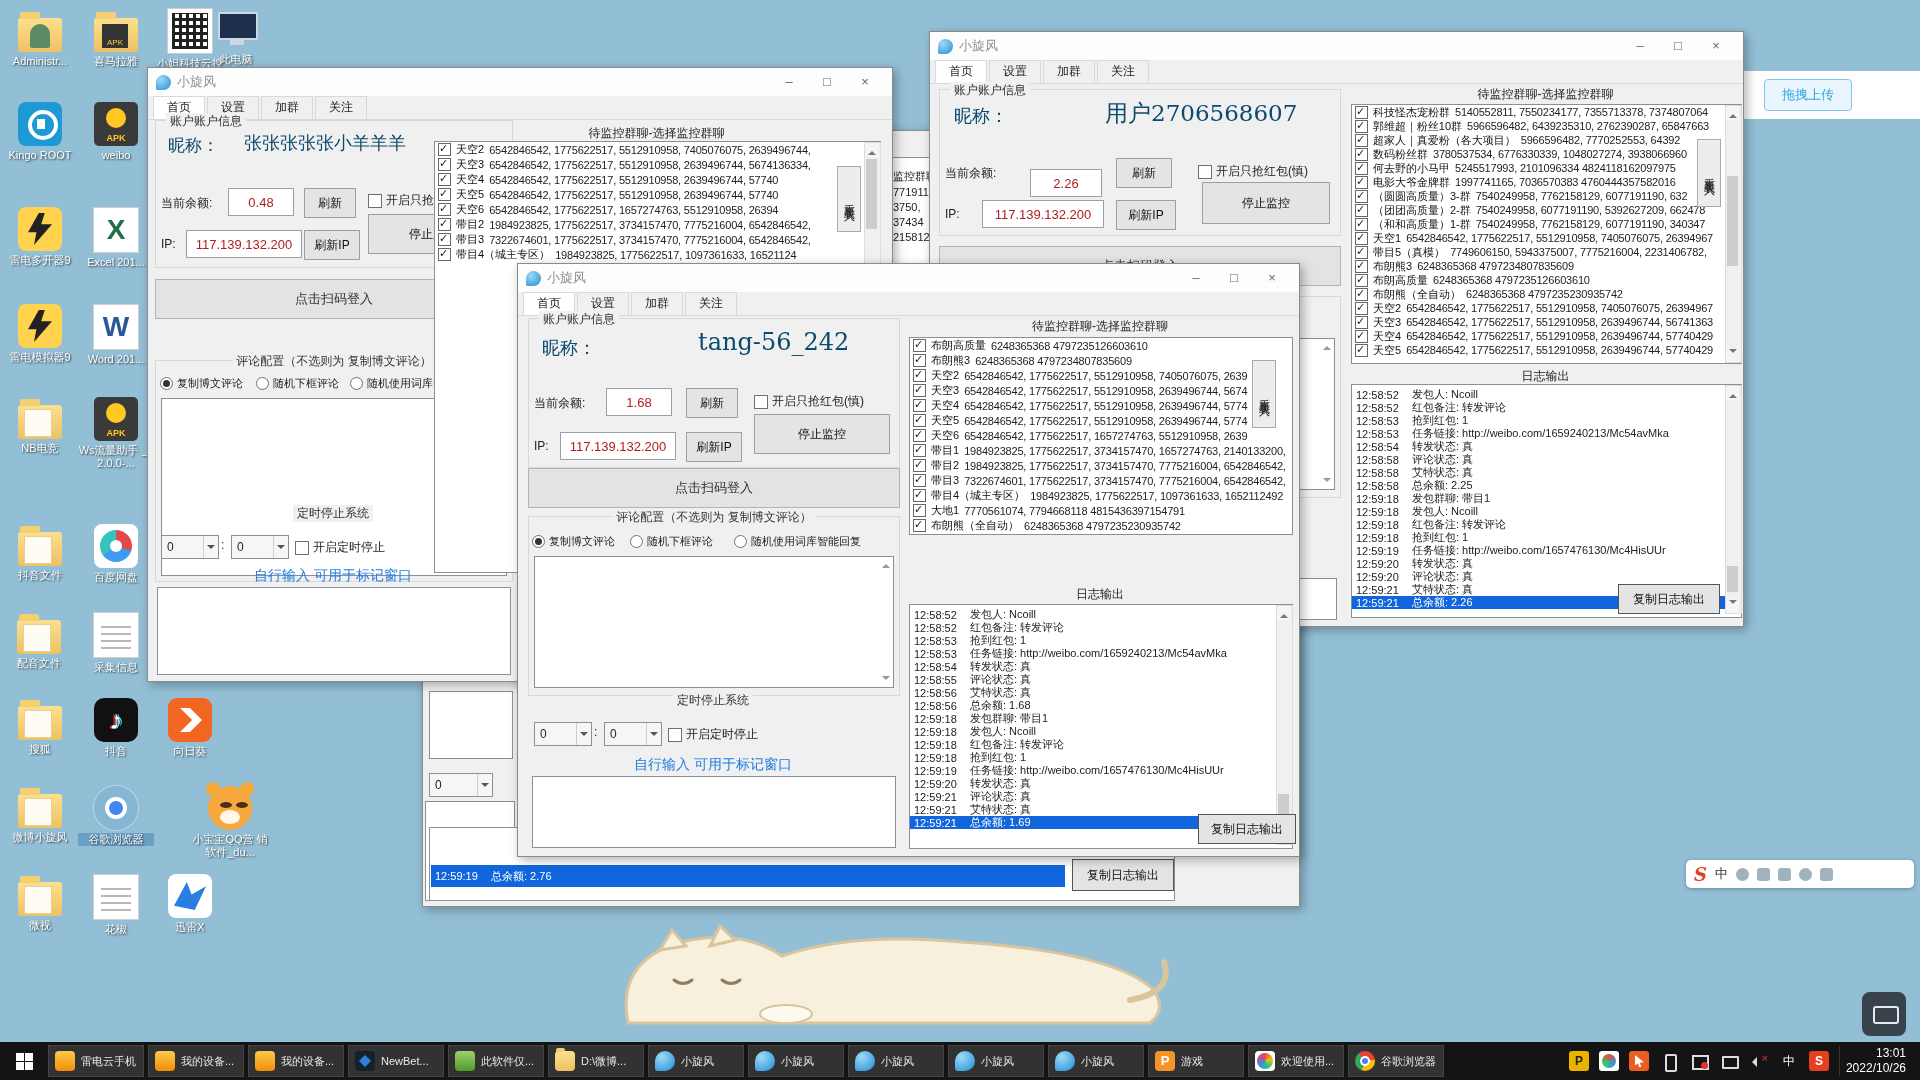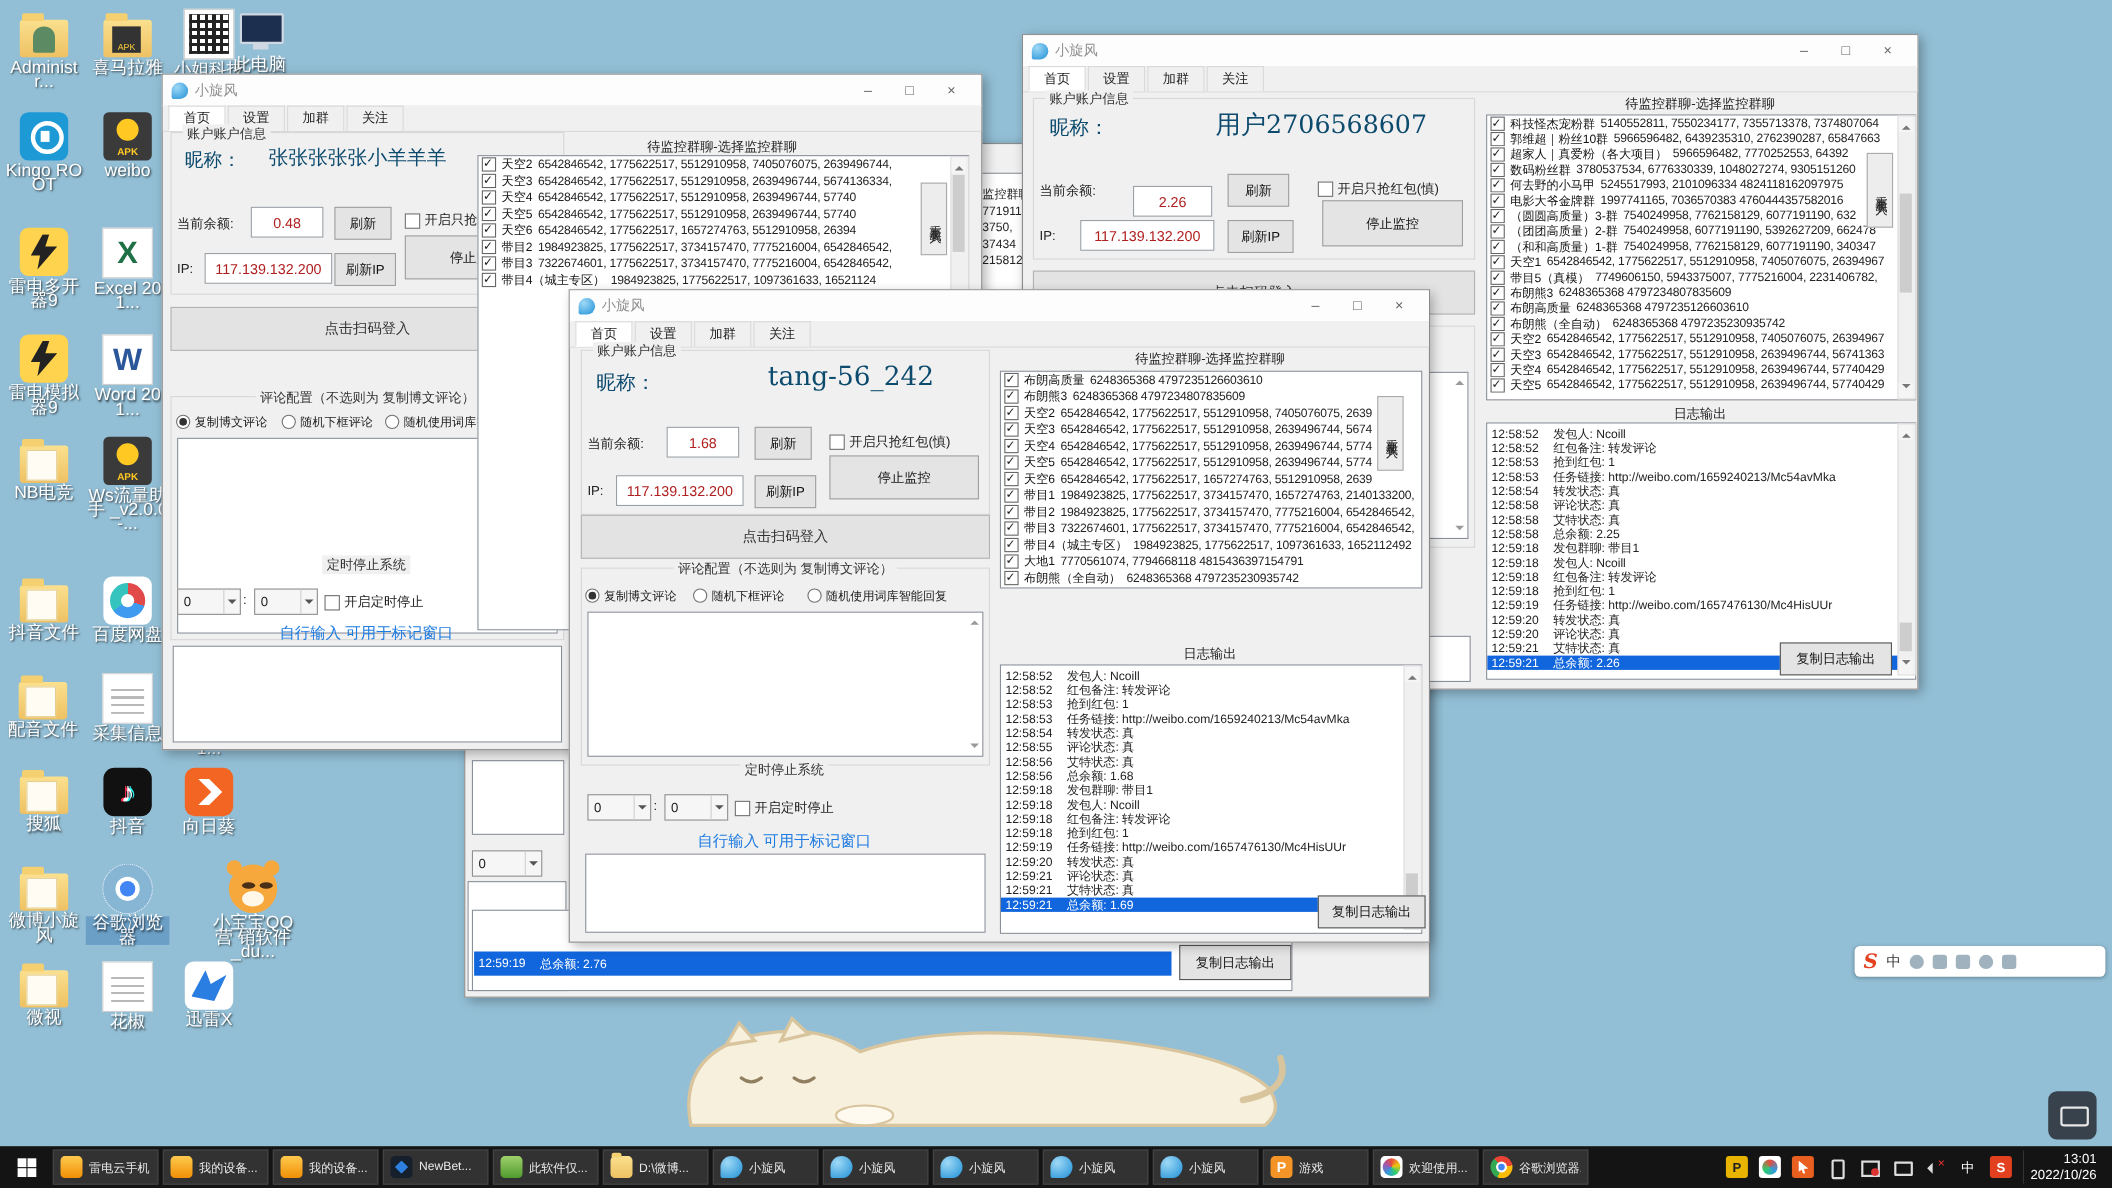--- a/index.html
+++ b/index.html
@@ -1,21 +1,21 @@
 <!DOCTYPE html>
 <html><head>
 <meta charset="utf-8">
 <style>
   html,body{margin:0;padding:0;}
   #screen{position:relative;width:1920px;height:1080px;overflow:hidden;background:#93bfd6;
           font-family:"Liberation Sans","DejaVu Sans",sans-serif;font-size:12px;color:#222;}
   
   .dicon{position:absolute;width:76px;text-align:center;cursor:default;}
   .dicon .ic{width:44px;height:44px;margin:0 auto;position:relative;}
-  .dicon .lbl{margin-top:3px;font-size:16px;line-height:13px;color:#fff;
+  .dicon .lbl{margin-top:3px;font-size:11px;line-height:13px;color:#fff;
               text-shadow:1px 1px 2px rgba(0,0,0,.75);word-break:break-all;}
   .dicon.selected .ic{outline:1px dotted #eef;background:rgba(120,170,210,.45);}
   .dicon.selected .lbl{background:rgba(60,120,180,.45);}
   .k-folder .ic,.k-folder-user .ic,.k-folder-apk .ic{background:linear-gradient(#fbe08e,#eec163);border-radius:3px;height:34px;margin-top:8px;}
   .k-folder .ic::before,.k-folder-user .ic::before,.k-folder-apk .ic::before{content:"";position:absolute;top:-6px;left:2px;width:20px;height:7px;background:#f4d071;border-radius:2px 2px 0 0;}
   .k-folder .ic::after{content:"";position:absolute;left:6px;top:4px;width:26px;height:26px;background:#fffdf3;border:1px solid #e5cf92;}
   .k-folder-user .ic::after{content:"";position:absolute;left:12px;top:6px;width:20px;height:24px;background:#5c8a62;border-radius:10px 10px 2px 2px;}
   .k-folder-apk .ic::after{content:"APK";position:absolute;left:8px;top:6px;width:26px;height:24px;background:#333;color:#ffce37;font-size:8px;line-height:38px;text-align:center;}
   .k-qr .ic{background:#fff;border:1px solid #ccc;}
   .k-qr .ic::after{content:"";position:absolute;inset:4px;background-image:repeating-linear-gradient(0deg,#222 0 3px,transparent 3px 7px),repeating-linear-gradient(90deg,#222 0 3px,transparent 3px 7px);}
@@ -285,20 +285,23 @@
         <div class="ic"></div>
         <div class="lbl">花椒</div>
       </div>
 
       <div class="dicon k-xunlei" style="left: 152px; top: 874px;">
         <div class="ic"></div>
         <div class="lbl">迅雷X</div>
       </div>
     </div>
 
+  <div class="uploadpanel">
+    <div class="uploadbtn">拖拽上传</div>
+  </div>
 
   <div class="win" style="left:760px;top:130px;width:460px;height:505px;z-index:10">
     <div class="abs" style="left:10px;top:26px;width:440px;height:300px;background:#fff;border:1px solid #8a9099"></div>
     <span class="fragpiece" style="left:132px;top:38px">监控群聊</span>
     <span class="fragpiece" style="left:132px;top:55px">7719119</span>
     <span class="fragpiece" style="left:132px;top:70px">3750,</span>
     <span class="fragpiece" style="left:132px;top:85px">37434</span>
     <span class="fragpiece" style="left:132px;top:100px">215812</span>
   </div>
 
@@ -545,21 +548,21 @@
 
         <div class="lrow">
           <span class="cbx on"></span>
           <span class="gname">超家人｜真爱粉（各大项目）</span>
           <span class="gids">5966596482, 7770252553, 64392</span>
         </div>
 
         <div class="lrow">
           <span class="cbx on"></span>
           <span class="gname">数码粉丝群</span>
-          <span class="gids">3780537534, 6776330339, 1048027274, 9305151260</span>
+          <span class="gids">3780537534, 6776330339, 1048027274, 3938066960</span>
         </div>
 
         <div class="lrow">
           <span class="cbx on"></span>
           <span class="gname">何去野的小马甲</span>
           <span class="gids">5245517993, 2101096334  4824118162097975</span>
         </div>
 
         <div class="lrow">
           <span class="cbx on"></span>

